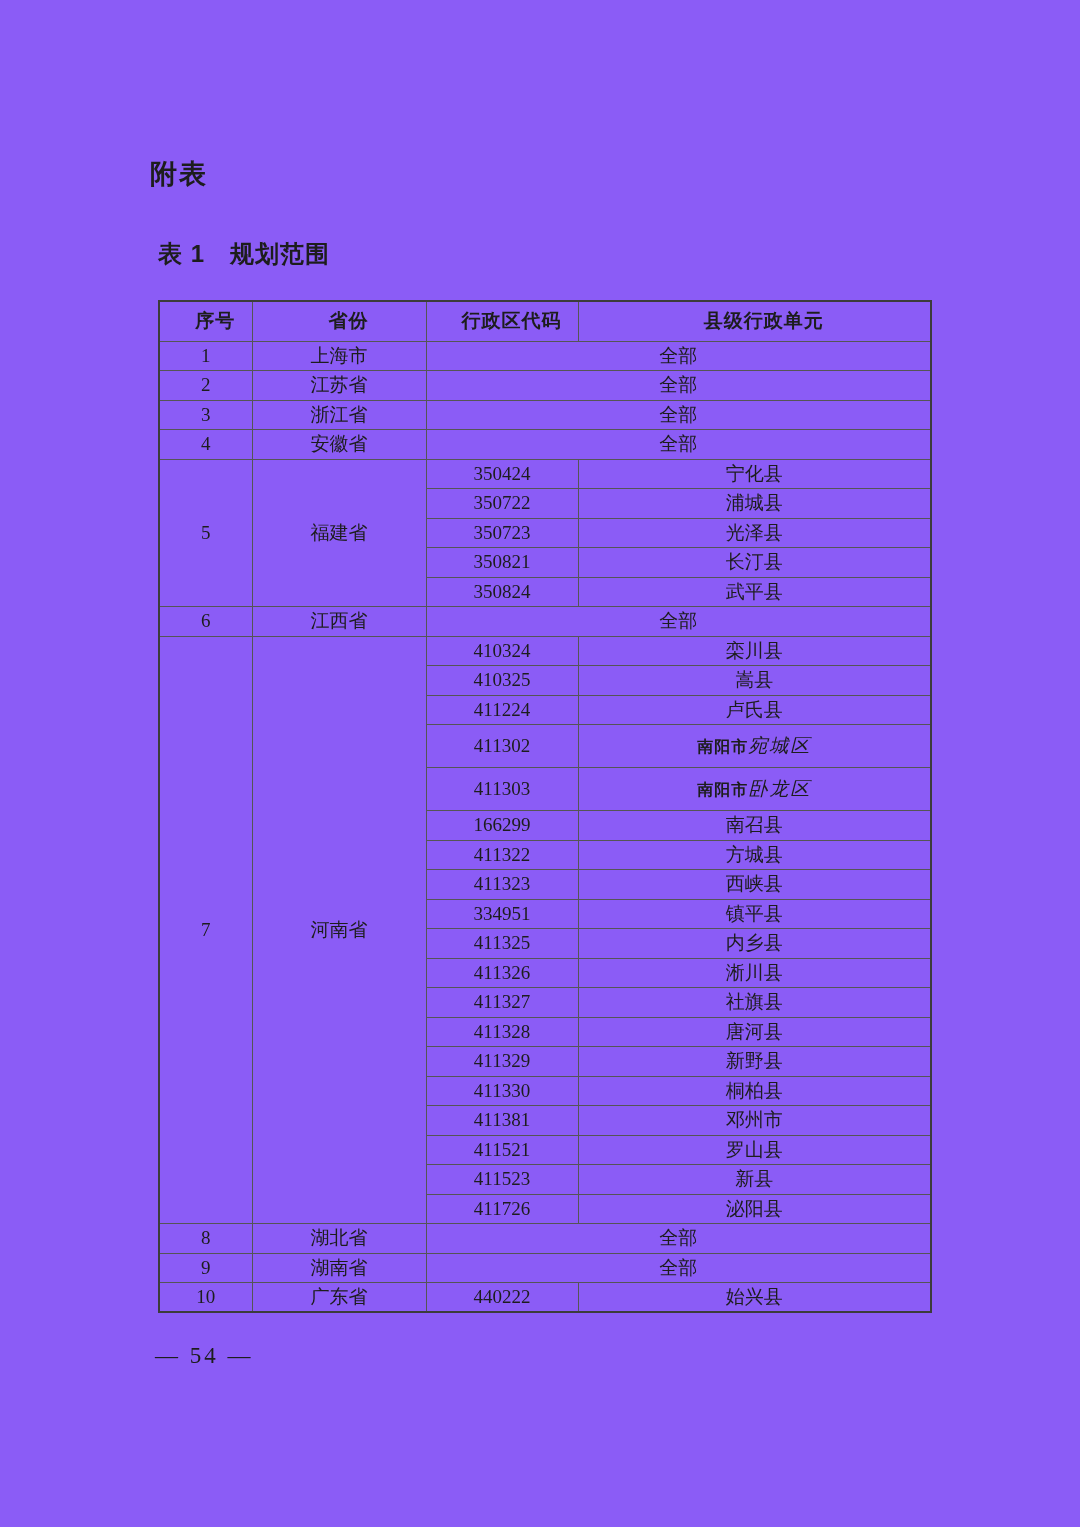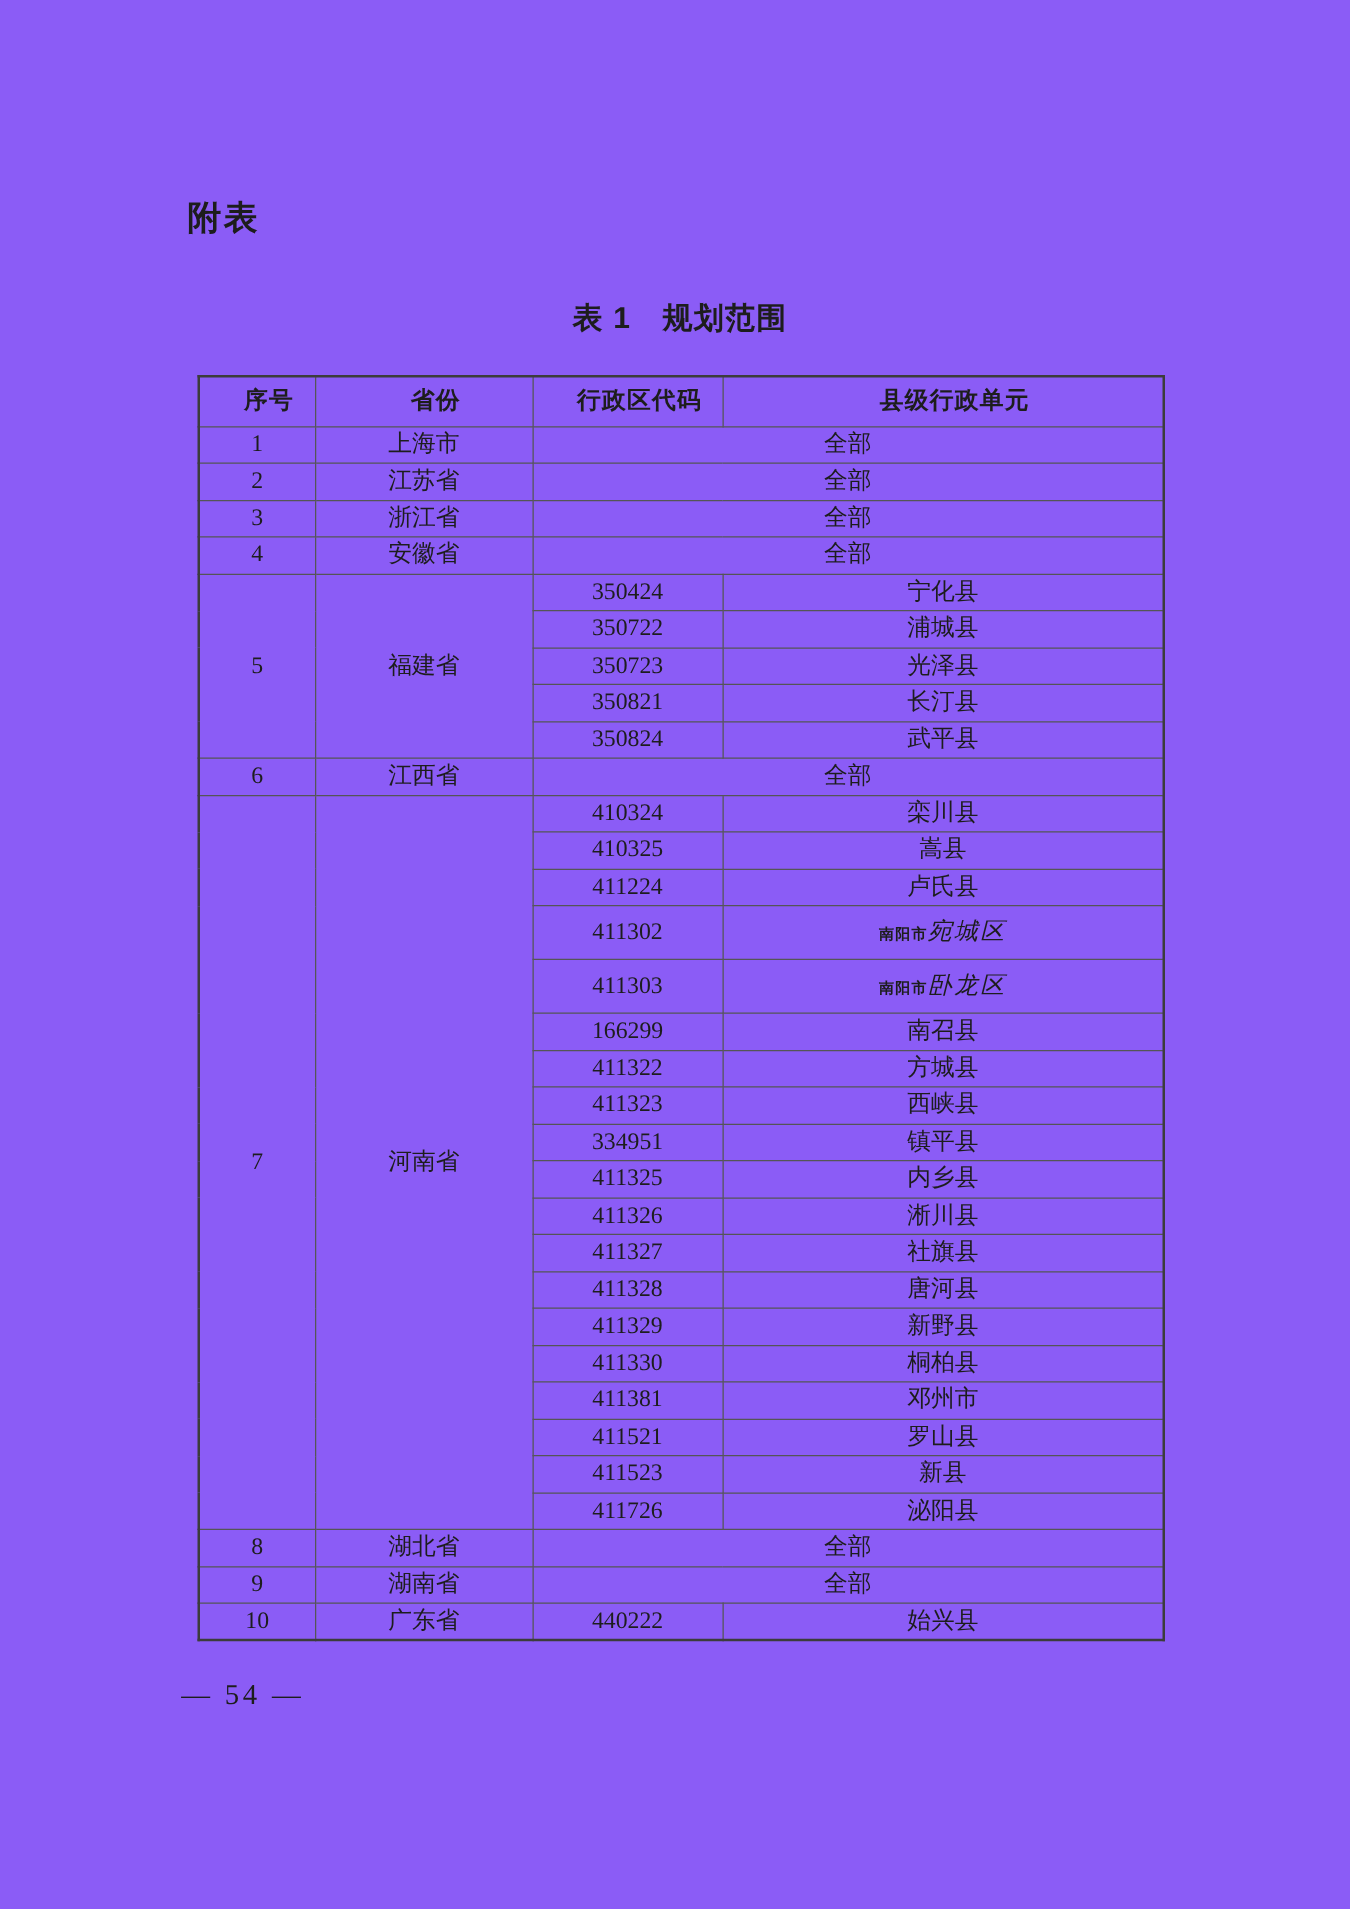--- a/index.html
+++ b/index.html
@@ -23,21 +23,20 @@
     font-family: "Liberation Sans", "DejaVu Sans", sans-serif;
     font-weight: 700;
     font-size: 27px;
     letter-spacing: 2px;
   }
   .table-title {
     position: absolute;
     left: 158px;
     top: 238px;
     width: 772px;
-    text-align: center;
     font-family: "Liberation Sans", "DejaVu Sans", sans-serif;
     font-weight: 700;
     font-size: 24px;
     letter-spacing: 1px;
   }
   table.scope-table {
     position: absolute;
     left: 158px;
     top: 300px;
     width: 772px;
@@ -60,27 +59,27 @@
     font-weight: 700;
     font-size: 19px;
     letter-spacing: 1px;
     padding-left: 19px;
   }
   .scope-table tbody tr { height: 29.5px; }
   .scope-table tbody tr.tall { height: 43px; }
   .city-prefix {
     font-family: Liberation Serif, serif;
     font-weight: 700;
-    font-size: 12px;
+    font-size: 16px;
     letter-spacing: 1px;
   }
   .county-part { letter-spacing: 2px; font-style: italic; }
   .page-number {
     position: absolute;
-    left: 145px;
+    left: 155px;
     top: 1343px;
     font-size: 23px;
     letter-spacing: 3px;
   }
 </style>
 </head>
 <body>
 
 <div class="page">
 

